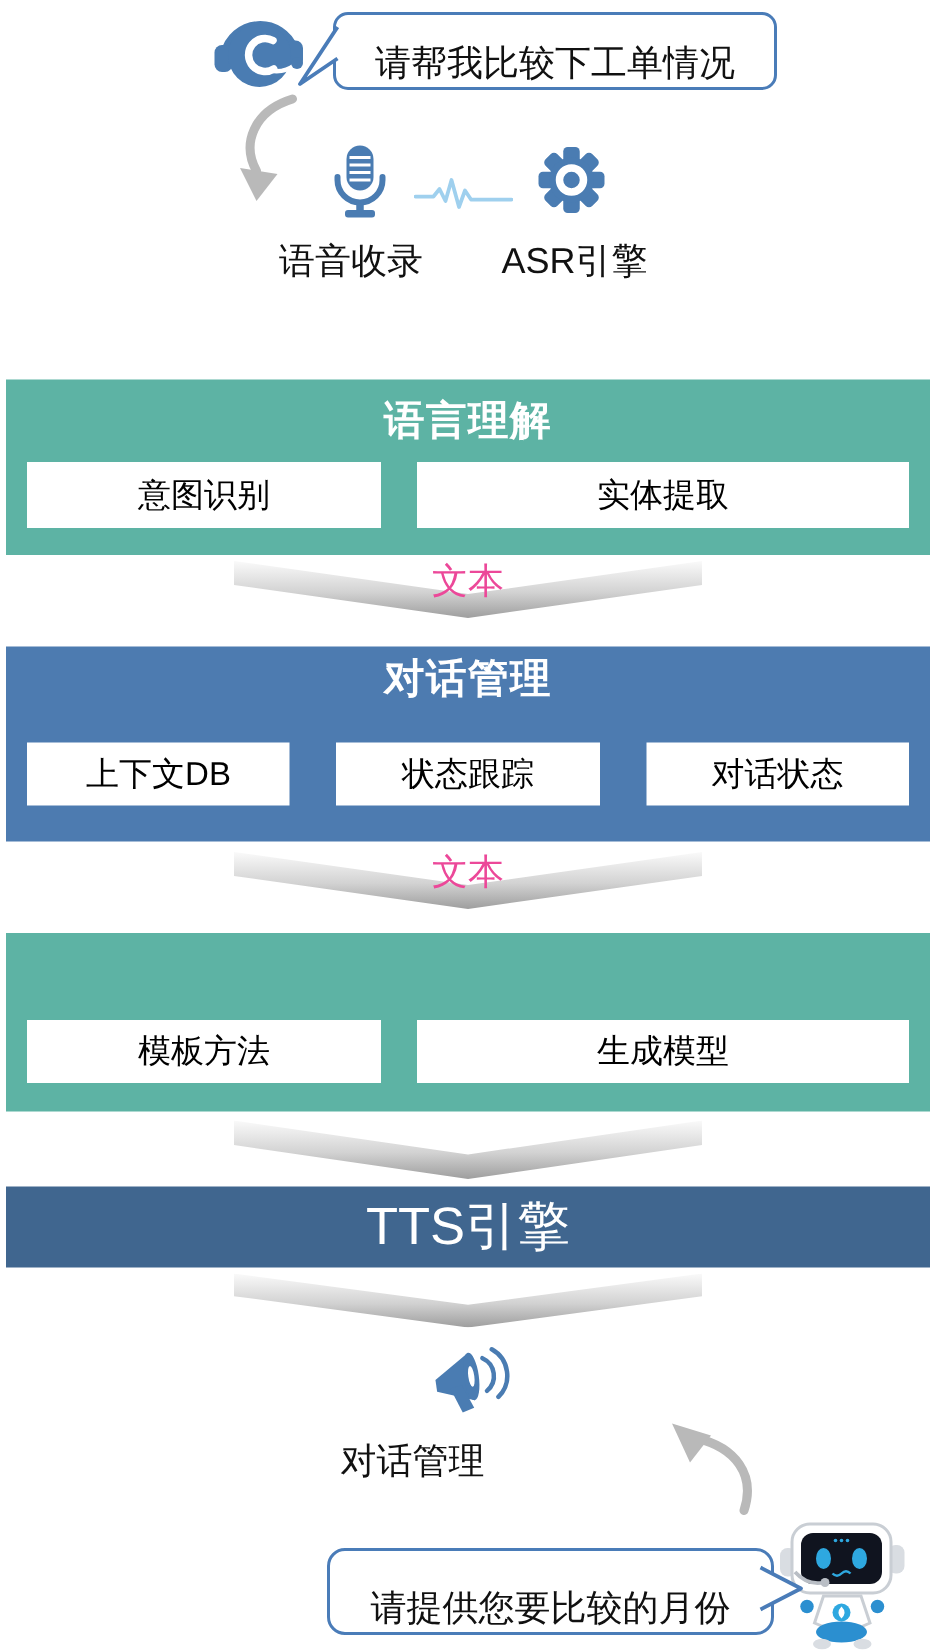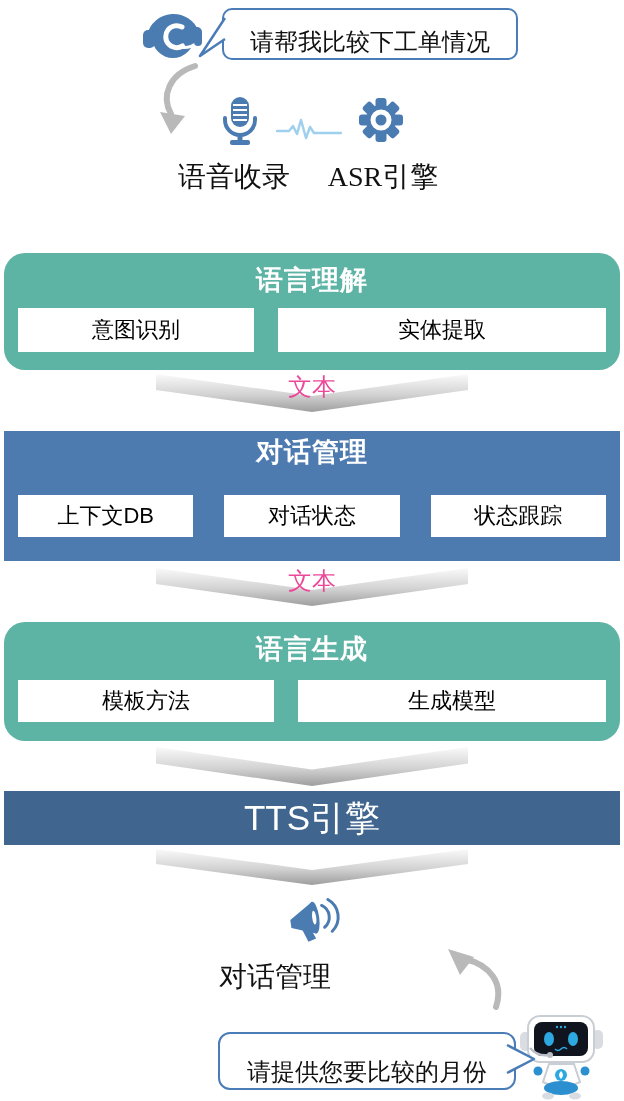--- a/index.html
+++ b/index.html
@@ -12,21 +12,21 @@
   
   .bubble{
     position:absolute;background:#fff;border:2px solid var(--bubble-border,#4a7cb8);
     border-radius:10px;display:flex;align-items:flex-end;justify-content:center;
     font-size:24px;color:#111;z-index:3;
   }
   .tail{position:absolute;z-index:4;}
 
   
   .block{position:absolute;left:4px;width:616px;}
-  .block.teal{background:var(--teal,#5db3a4);border-radius:21px;}
+  .block.teal{background:var(--teal,#5db3a4);}
   .block.blue{background:var(--blue,#4d7bb0);}
   .block.darkblue{background:var(--dark-blue,#40668f);}
   .block-title{color:#fff;text-align:center;font-weight:bold;font-size:27px;letter-spacing:1px;}
   .block-title.light{font-weight:normal;font-size:35px;letter-spacing:0;}
   .items{position:absolute;left:14px;right:14px;display:flex;}
   .item{
     background:#fff;display:flex;align-items:center;justify-content:center;
     font-size:22px;color:#000000;
   }
 
@@ -36,21 +36,21 @@
     background:linear-gradient(to bottom,#fafafa 0%,#d2d2d2 55%,#9e9e9e 100%);
     clip-path:polygon(0 0,50% 58%,100% 0,100% 42%,50% 100%,0 42%);
     z-index:1;
   }
   .conn-label{
     position:absolute;left:0;width:624px;text-align:center;
     font-size:24px;color:#ec4899;z-index:2;
   }
 
   .caption{
-    position:absolute;text-align:center;font-size:28px;color:#111;font-family:Liberation Serif, serif;
+    position:absolute;text-align:center;font-size:24px;color:#111;
   }
 </style>
 </head>
 <body>
 
 <div id="canvas">
 
   <svg class="abs" style="left:140px;top:4px" width="66" height="60" viewBox="0 0 66 60">
     <path d="M11,32 a23,23 0 0 1 44,-3" fill="none" stroke="#4a7cb2" stroke-width="8" stroke-linecap="round"></path>
     <rect x="3" y="26" width="12" height="18" rx="5" fill="#4a7cb2"></rect>
@@ -113,32 +113,31 @@
     </div>
   </section>
 
   <div class="conn-label" style="top:371px">文本</div>
   <div class="chev" style="top:374px"></div>
 
   <section class="block blue" style="top:431px;height:130px">
     <div class="block-title" style="padding-top:3px">对话管理</div>
     <div class="items" style="top:64px;height:42px;gap:31px">
       <div class="item" style="flex:1">上下文DB</div>
+      <div class="item" style="flex:1">状态跟踪</div>
       <div class="item" style="flex:1">对话状态</div>
-      <div class="item" style="flex:1">状态跟踪</div>
     </div>
   </section>
 
   <div class="conn-label" style="top:565px">文本</div>
   <div class="chev" style="top:568px"></div>
 
   <section class="block teal" style="top:622px;height:119px">
-    <div class="block-title" style="padding-top:9px">语言生成</div>
     <div class="items" style="top:58px;height:42px;gap:24px">
-      <div class="item" style="width:256px;flex:none">模板方法</div>
+      <div class="item" style="width:236px;flex:none">模板方法</div>
       <div class="item" style="flex:1">生成模型</div>
     </div>
   </section>
 
   <div class="chev" style="top:747px;height:39px"></div>
 
   <section class="block darkblue" style="top:791px;height:54px">
     <div class="block-title light" style="line-height:54px">TTS引擎</div>
   </section>
 

